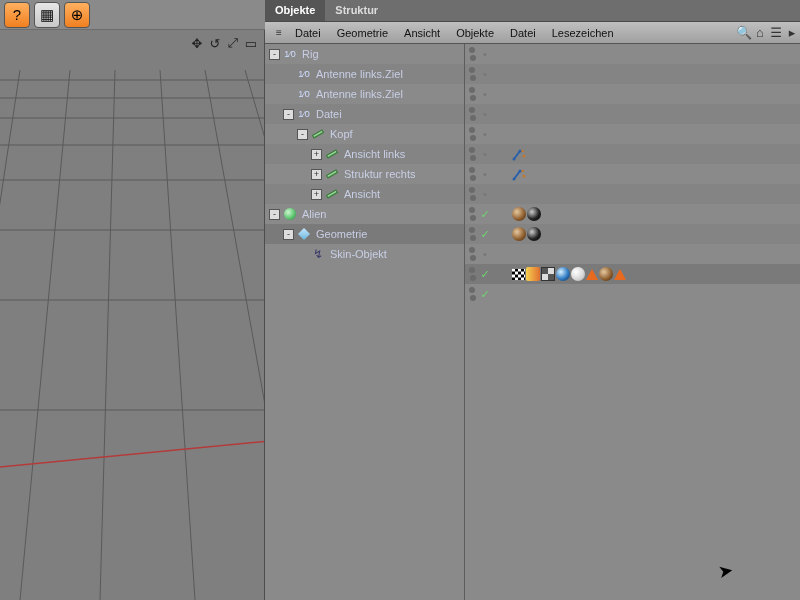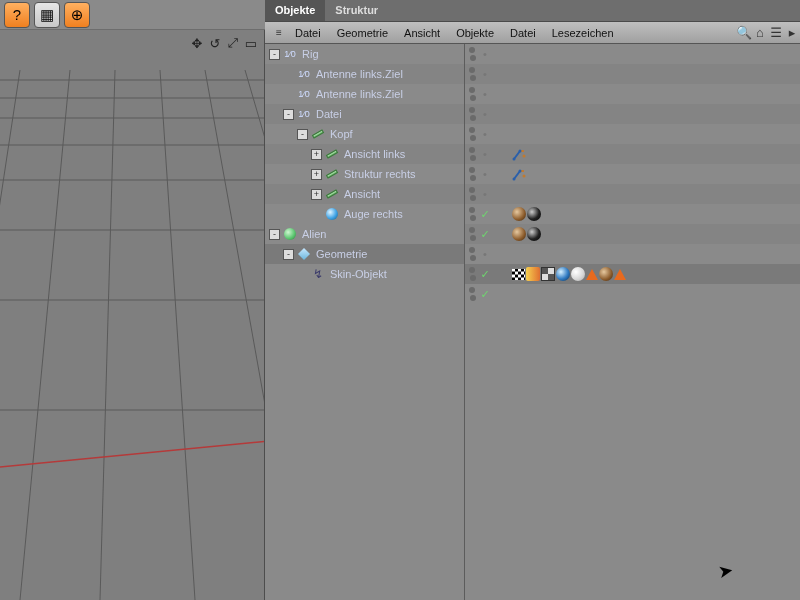--- a/index.html
+++ b/index.html
@@ -199,28 +199,20 @@
         </div>
         <div class="row even">
           <span class="ind" style="width: 46px;"></span>
           <span class="exp">+</span>
           <span class="icon">
             <span class="ic-bone"></span>
           </span>
           <span class="rlabel">Ansicht</span>
         </div>
         <div class="row odd">
-          <span class="ind" style="width: 46px;"></span>
-          <span class="exp none"></span>
-          <span class="icon">
-            <span class="ic-sphere-blue"></span>
-          </span>
-          <span class="rlabel">Auge rechts</span>
-        </div>
-        <div class="row odd">
           <span class="ind" style="width: 4px;"></span>
           <span class="exp">-</span>
           <span class="icon">
             <span class="ic-null-sq"></span>
           </span>
           <span class="rlabel">Alien</span>
         </div>
         <div class="row even sel">
           <span class="ind" style="width: 18px;"></span>
           <span class="exp">-</span>

